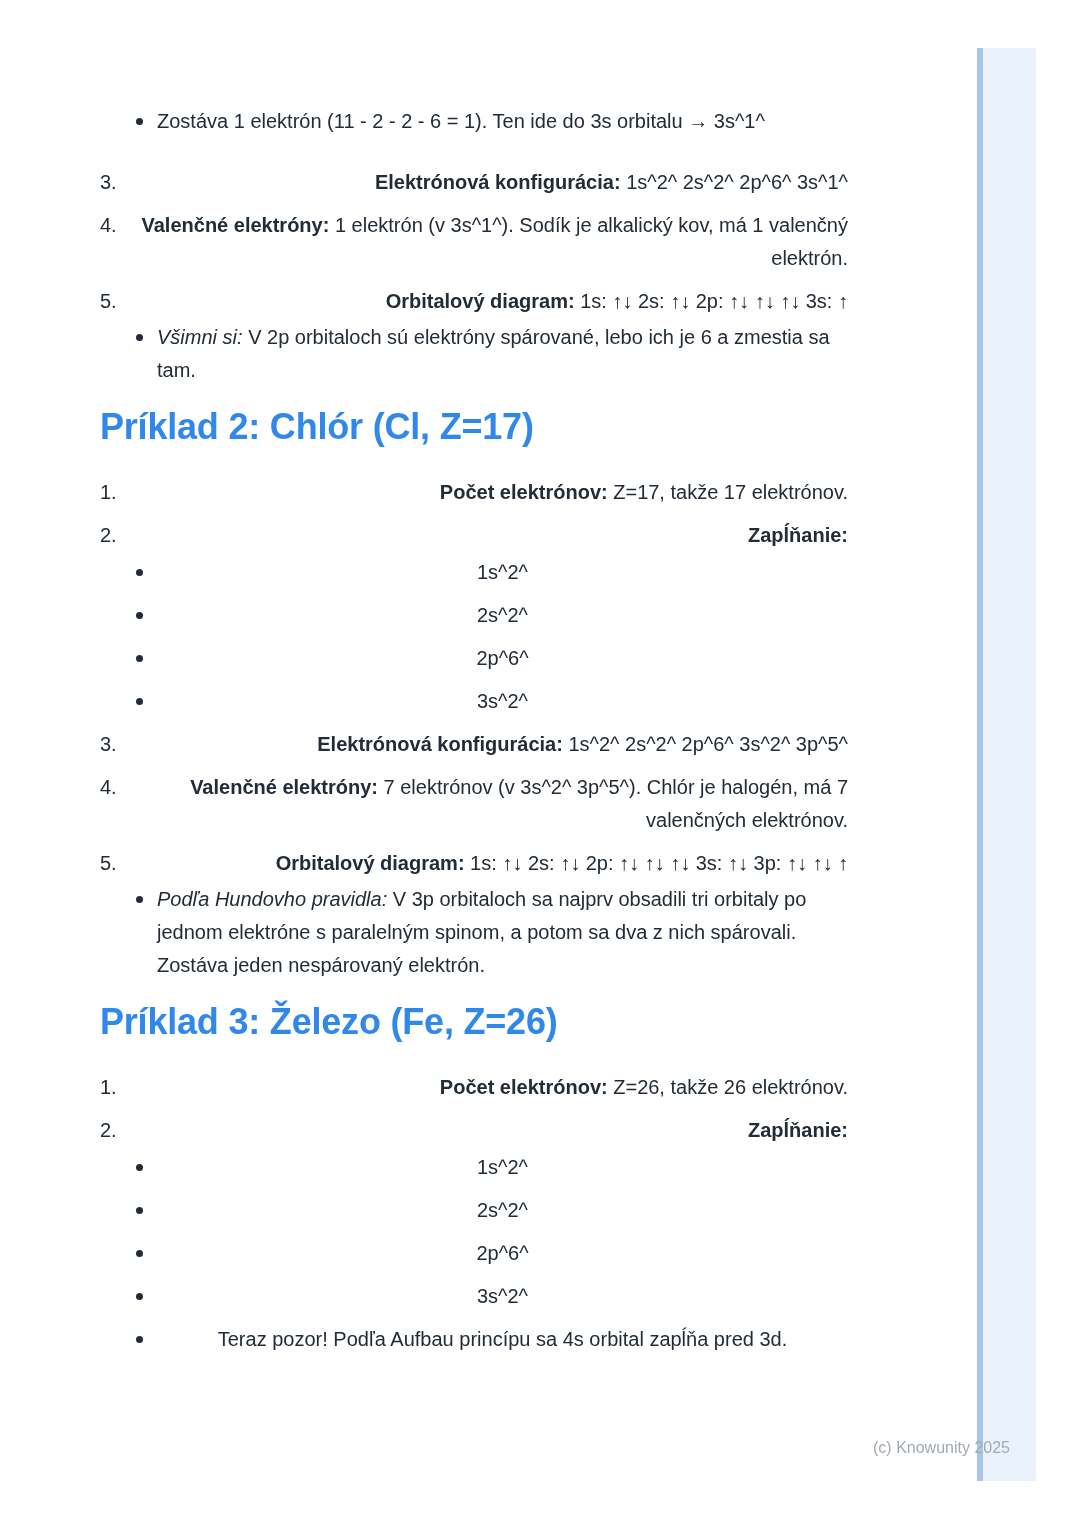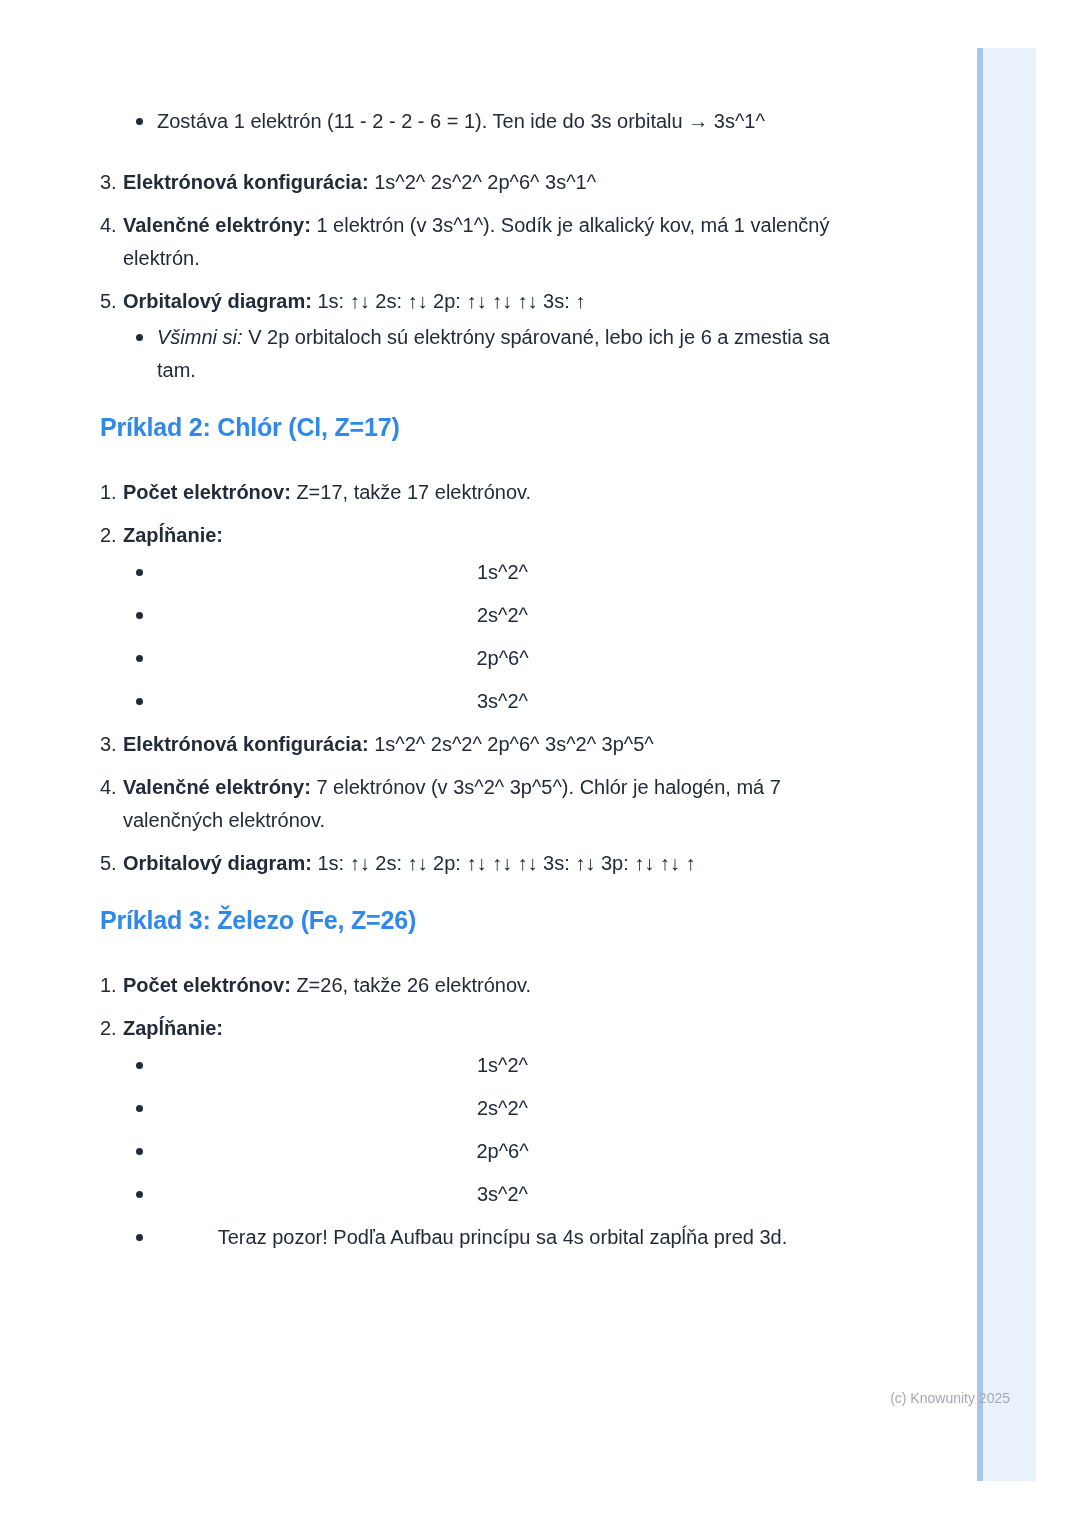--- a/index.html
+++ b/index.html
@@ -17,46 +17,46 @@
     box-sizing:content-box;
     padding:54px 0 0 100px;
     width:748px;
     font-size:20px;
     line-height:33px;
     margin-top:37px;
   }
   
   .nitem{display:flex;margin-top:10px;}
   .nitem .num{flex:0 0 23px;}
-  .nitem .ibody{flex:1;}
+  .nitem .ibody{flex:1;text-align:right;}
   .lbl{font-weight:700;}
   .it{font-style:italic;}
   
   ul.blist{list-style:none;margin:0;padding:0;}
   ul.blist li{position:relative;padding-left:57px;margin-top:10px;}
   ul.blist li:first-child{margin-top:0;}
   ul.blist li::before{
     content:"";position:absolute;left:36px;top:13px;
     width:7px;height:7px;border-radius:50%;background:#222b38;
   }
   ul.tail-list{margin-bottom:28px;}
   ul.sub-list{margin-top:4px;margin-bottom:2px;text-align:center;}
   ul.note-list{margin-top:3px;margin-bottom:2px;}
   
   h2.section-heading{
-    font-size:25px;line-height:36px;font-weight:700;
+    font-size:36px;line-height:36px;font-weight:700;
     color:#2f88ea;margin:22px 0 31px 0;letter-spacing:-0.2px;
   }
   
   .side-strip{position:absolute;left:977px;top:48px;width:6px;height:1433px;background:#a9c6e6;}
   .side-panel{position:absolute;left:983px;top:48px;width:53px;height:1433px;background:#e9f2fb;}
   
   .footer{
-    position:absolute;top:1388px;right:70px;
-    font-size:14px;line-height:20px;color:#a2a9b3;z-index:2;
+    position:absolute;top:1438px;right:70px;
+    font-size:16px;line-height:20px;color:#a2a9b3;z-index:2;
   }
 </style>
 </head>
 <body>
 
 <div class="content">
 
   <ul class="blist tail-list">
     <li>
       <span>Zostáva 1 elektrón (11 - 2 - 2 - 6 = 1). Ten ide do 3s orbitalu → 3s^1^</span>
@@ -109,20 +109,23 @@
   <div class="nitem">
     <span class="num">4.</span>
     <div class="ibody"><span class="lbl">Valenčné elektróny:</span><span> 7 elektrónov (v 3s^2^ 3p^5^). Chlór je halogén, má 7 valenčných elektrónov.</span></div>
   </div>
 
   <div class="nitem">
     <span class="num">5.</span>
     <div class="ibody"><span class="lbl">Orbitalový diagram:</span><span> 1s: ↑↓ 2s: ↑↓ 2p: ↑↓ ↑↓ ↑↓ 3s: ↑↓ 3p: ↑↓ ↑↓ ↑</span></div>
   </div>
 
+  <ul class="blist note-list">
+    <li><span class="it">Podľa Hundovho pravidla:</span><span> V 3p orbitaloch sa najprv obsadili tri orbitaly po jednom elektróne s paralelným spinom, a potom sa dva z nich spárovali. Zostáva jeden nespárovaný elektrón.</span></li>
+  </ul>
 
   <h2 class="section-heading">Príklad 3: Železo (Fe, Z=26)</h2>
 
   <div class="nitem">
     <span class="num">1.</span>
     <div class="ibody"><span class="lbl">Počet elektrónov:</span><span> Z=26, takže 26 elektrónov.</span></div>
   </div>
 
   <div class="nitem">
     <span class="num">2.</span>

